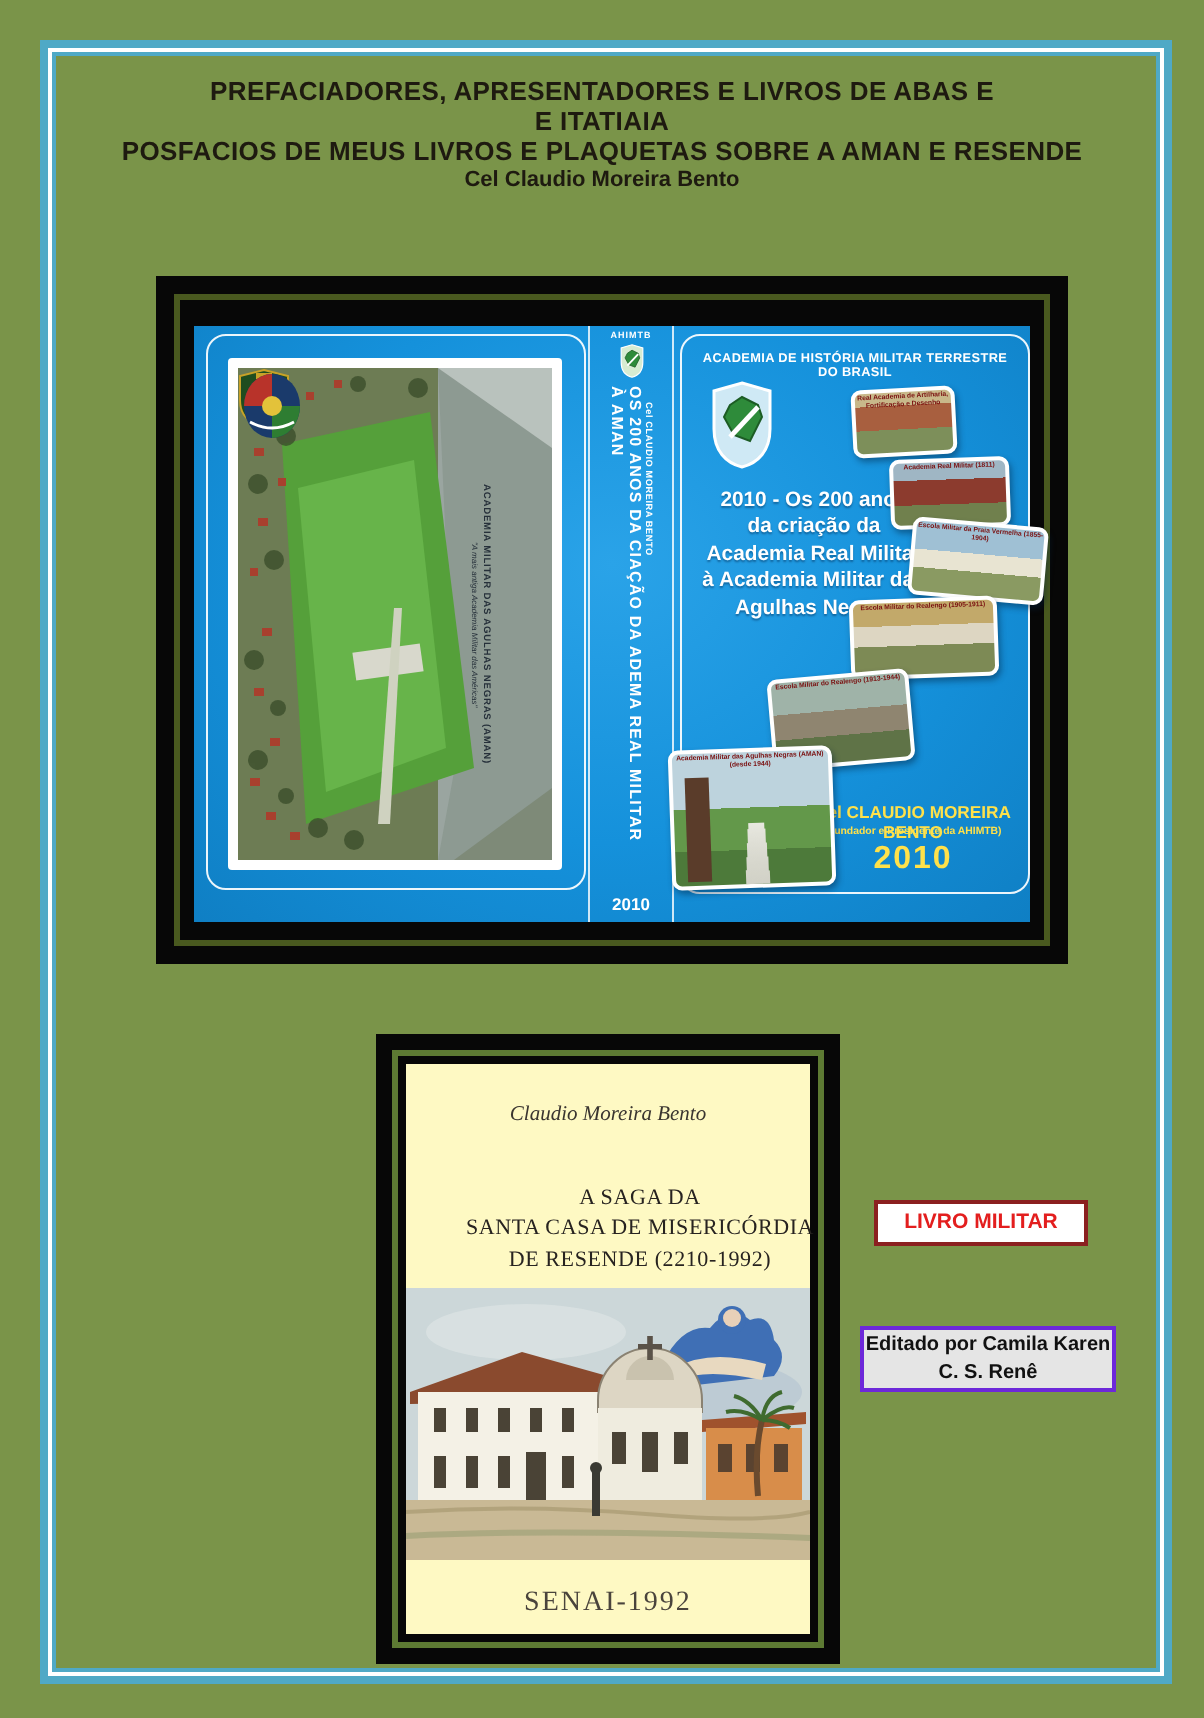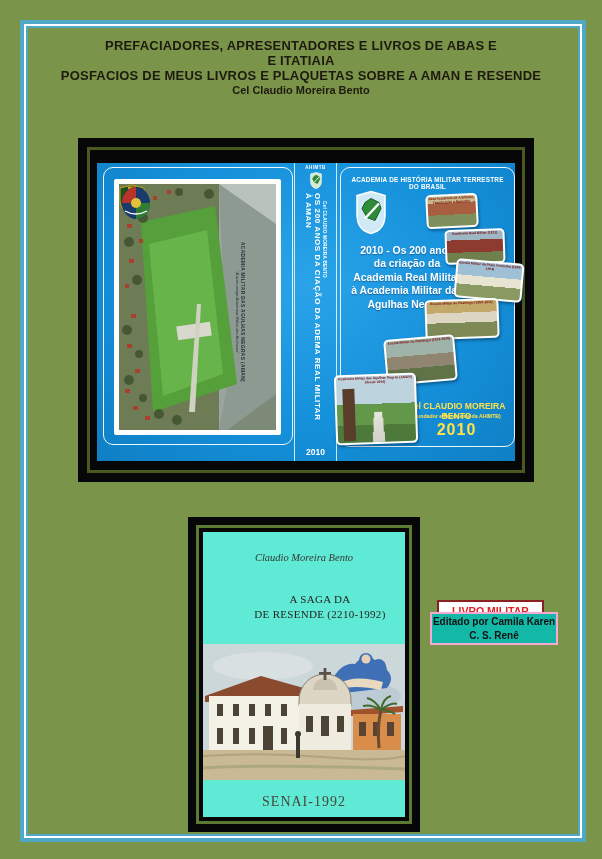--- a/index.html
+++ b/index.html
@@ -89,36 +89,36 @@
   .card5 .ci{background:linear-gradient(180deg,#9fb3a8 0 38%,#8f8570 38% 68%,#5f7347 68% 100%);}
   .card6{left:-6px;top:206px;width:82px;height:70px;transform:rotate(-2deg);z-index:5;}
   .card6 .ci{background:linear-gradient(180deg,#bdd3dd 0 42%,#63984a 42% 74%,#4d7a3a 74% 100%);}
   .card6 .tower{position:absolute;left:6px;top:12px;width:12px;height:52px;background:#5a3c2a;}
   .card6 .road{position:absolute;left:36px;top:30px;width:10px;height:38px;
     background:linear-gradient(180deg,#e8e8e0,#cfcfc4);transform:perspective(40px) rotateX(30deg);}
 
   
   .book2{position:absolute;left:188px;top:517px;width:232px;height:315px;background:#070707;}
   .book2 .olive-line{position:absolute;inset:8px;border:3px solid #5d7a33;}
-  .b2-cover{position:absolute;inset:15px;background:#5eead4;
+  .b2-cover{position:absolute;inset:15px;background:#fef9c3;
     font-family:"Liberation Serif", serif;}
   .b2-author{position:absolute;top:20px;left:0;width:100%;text-align:center;
     font-style:italic;font-size:10.5px;color:#3a3530;}
   .b2-title{position:absolute;top:60px;left:16px;width:100%;text-align:center;
     font-size:11px;line-height:15.4px;color:#272320;letter-spacing:.3px;}
   .b2-painting{position:absolute;top:112px;left:0;width:202px;height:136px;}
   .b2-imprint{position:absolute;top:262px;left:0;width:100%;text-align:center;
     font-size:14px;letter-spacing:1px;color:#4a443c;}
 
   
   .livro-box{position:absolute;left:437px;top:600px;width:107px;height:23px;
     background:#ffffff;border:2px solid #8b2020;box-sizing:border-box;
     color:#e31e1e;font-weight:bold;font-size:10.5px;text-align:center;line-height:19px;}
-  .editado-box{position:absolute;left:430px;top:612px;width:128px;height:33px;
-    background:#14b8a6;border:2px solid #f9a8d4;box-sizing:border-box;
+  .editado-box{position:absolute;left:430px;top:663px;width:128px;height:33px;
+    background:#e5e5e5;border:2px solid #6d28d9;box-sizing:border-box;
     color:#111111;font-weight:bold;font-size:10px;line-height:14px;text-align:center;
     padding-top:1px;}
 </style>
 </head>
 <body>
 
 <div class="page-frame">
   <div class="w">
     <div class="b"></div>
   </div>
@@ -268,20 +268,21 @@
     </div>
   </div>
 </div>
 
 <div class="book2">
   <div class="olive-line"></div>
   <div class="b2-cover">
     <div class="b2-author">Claudio Moreira Bento</div>
     <div class="b2-title">
       <div>A SAGA DA</div>
+      <div>SANTA CASA DE MISERICÓRDIA</div>
       <div>DE RESENDE (2210-1992)</div>
     </div>
     <svg class="b2-painting" viewBox="0 0 202 136" preserveAspectRatio="none">
       <rect x="0" y="0" width="202" height="136" fill="#ccd7d9"></rect>
       <ellipse cx="60" cy="22" rx="50" ry="14" fill="#dde4e4" opacity="0.7"></ellipse>
       <ellipse cx="150" cy="52" rx="48" ry="16" fill="#b9c8d2" opacity="0.8"></ellipse>
       <path d="M128 38 Q138 18 152 20 Q162 8 172 16 Q182 12 184 26 Q192 34 184 44 L132 50 Z" fill="#3f6fb5"></path>
       <circle cx="163" cy="16" r="7" fill="#3f6fb5"></circle>
       <circle cx="163" cy="15" r="4.5" fill="#e8d0b8"></circle>
       <path d="M134 40 Q152 30 180 38 L178 46 Q150 40 136 46 Z" fill="#e8d9c0"></path>

